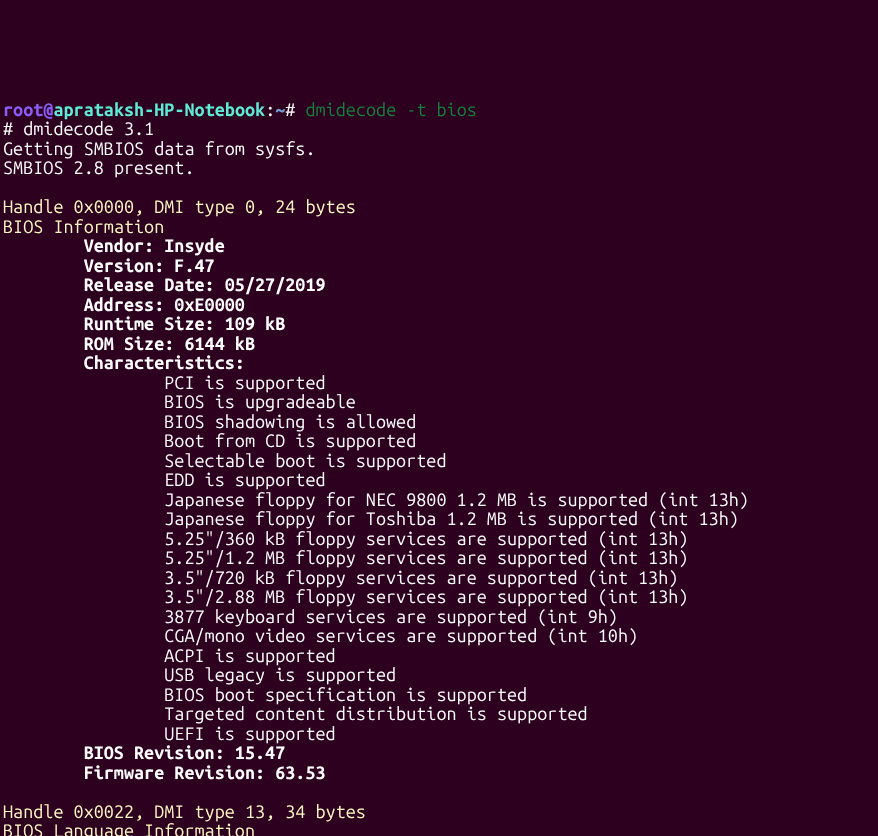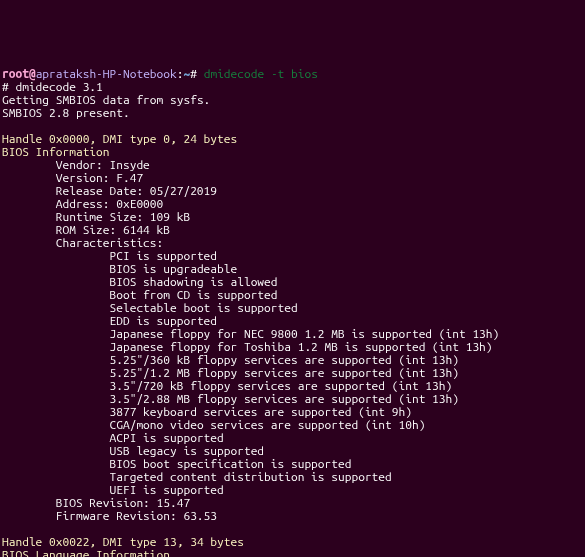--- a/index.html
+++ b/index.html
@@ -11,28 +11,28 @@
     font-size: 12px;
     line-height: 13px;
     width: 585px;
     height: 557px;
     overflow: hidden;
     white-space: pre;
   }
   .term {
     padding: 2px 2px;
   }
-  .user { color: #f9a8d4; font-weight: bold; }
-  .host { color: #c4b5fd; font-weight: normal; }
+  .user { color: #8b5cf6; font-weight: bold; }
+  .host { color: #5eead4; font-weight: bold; }
   .colon { color: #ffffff; }
   .path { color: #729fcf; font-weight: bold; }
   .dollar { color: #ffffff; }
   .cmd  { color: #15803d; }
   .out  { color: #fef9c3; }
-  .i1 { padding-left: 8ch; display:inline-block; }
+  .i1 { padding-left: 8ch; display:inline-block;font-weight:bold; }
   .i2 { padding-left: 16ch; display:inline-block; }
 </style>
 </head>
 <body>
 
 
 
 <div class="term"><span><span class="user">root</span><span class="user">@</span><span class="host">aprataksh-HP-Notebook</span><span class="colon">:</span><span class="path">~</span><span class="dollar">#</span><span> </span><span class="cmd">dmidecode -t bios</span></span>
 <span id="preamble"><span># dmidecode 3.1</span>
 <span>Getting SMBIOS data from sysfs.</span>

